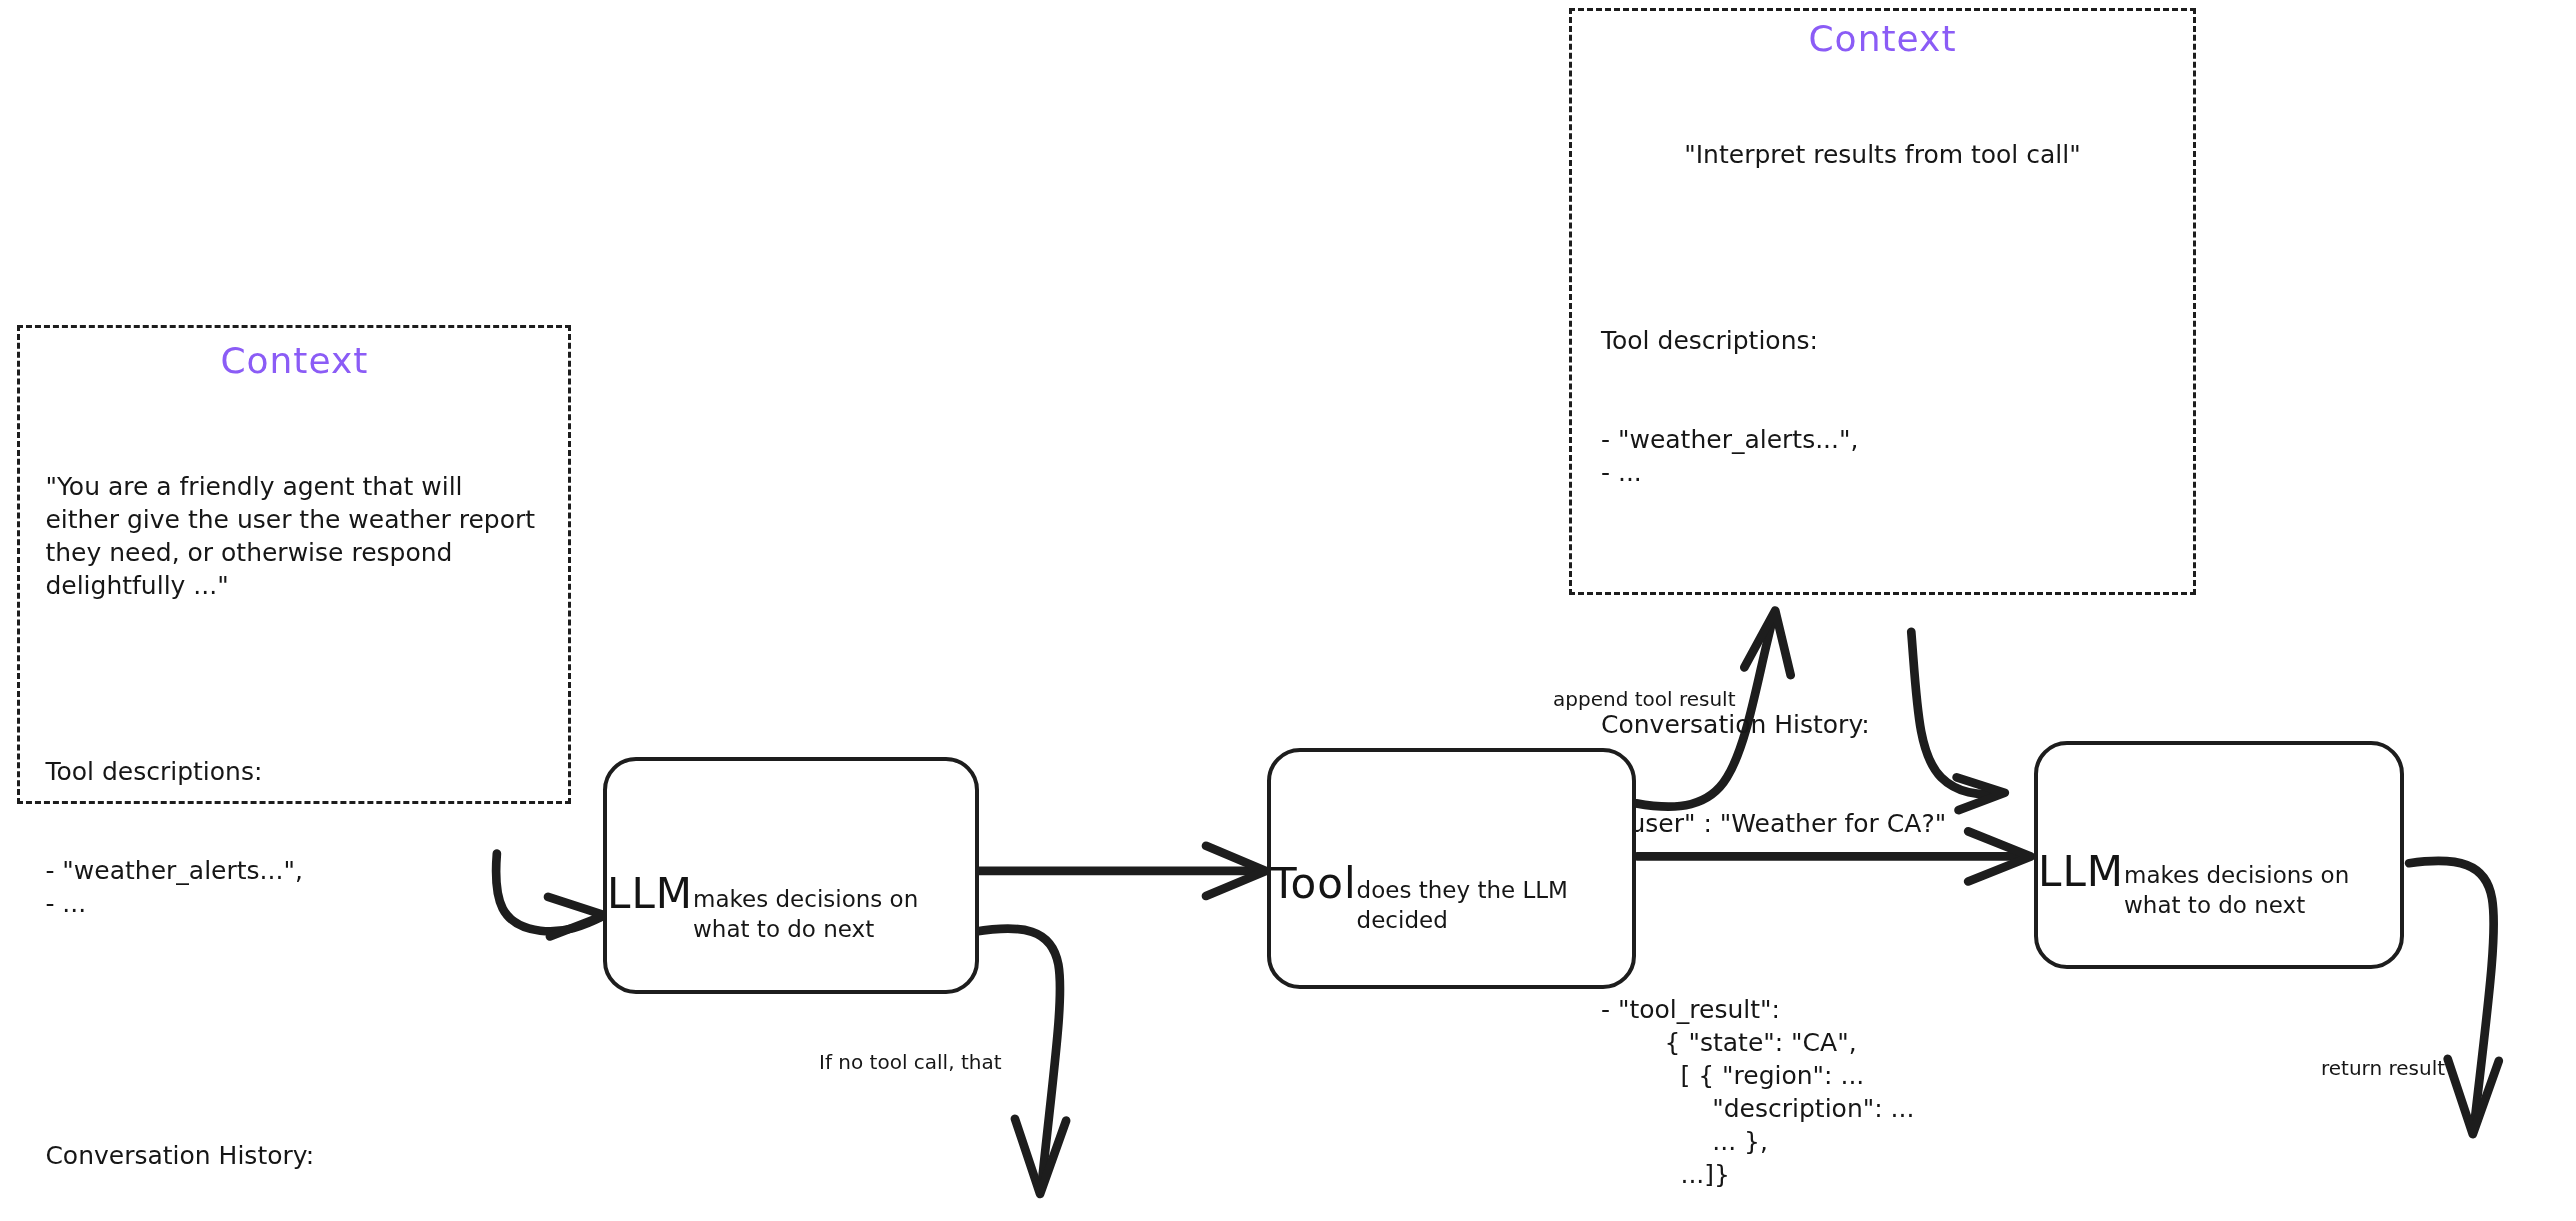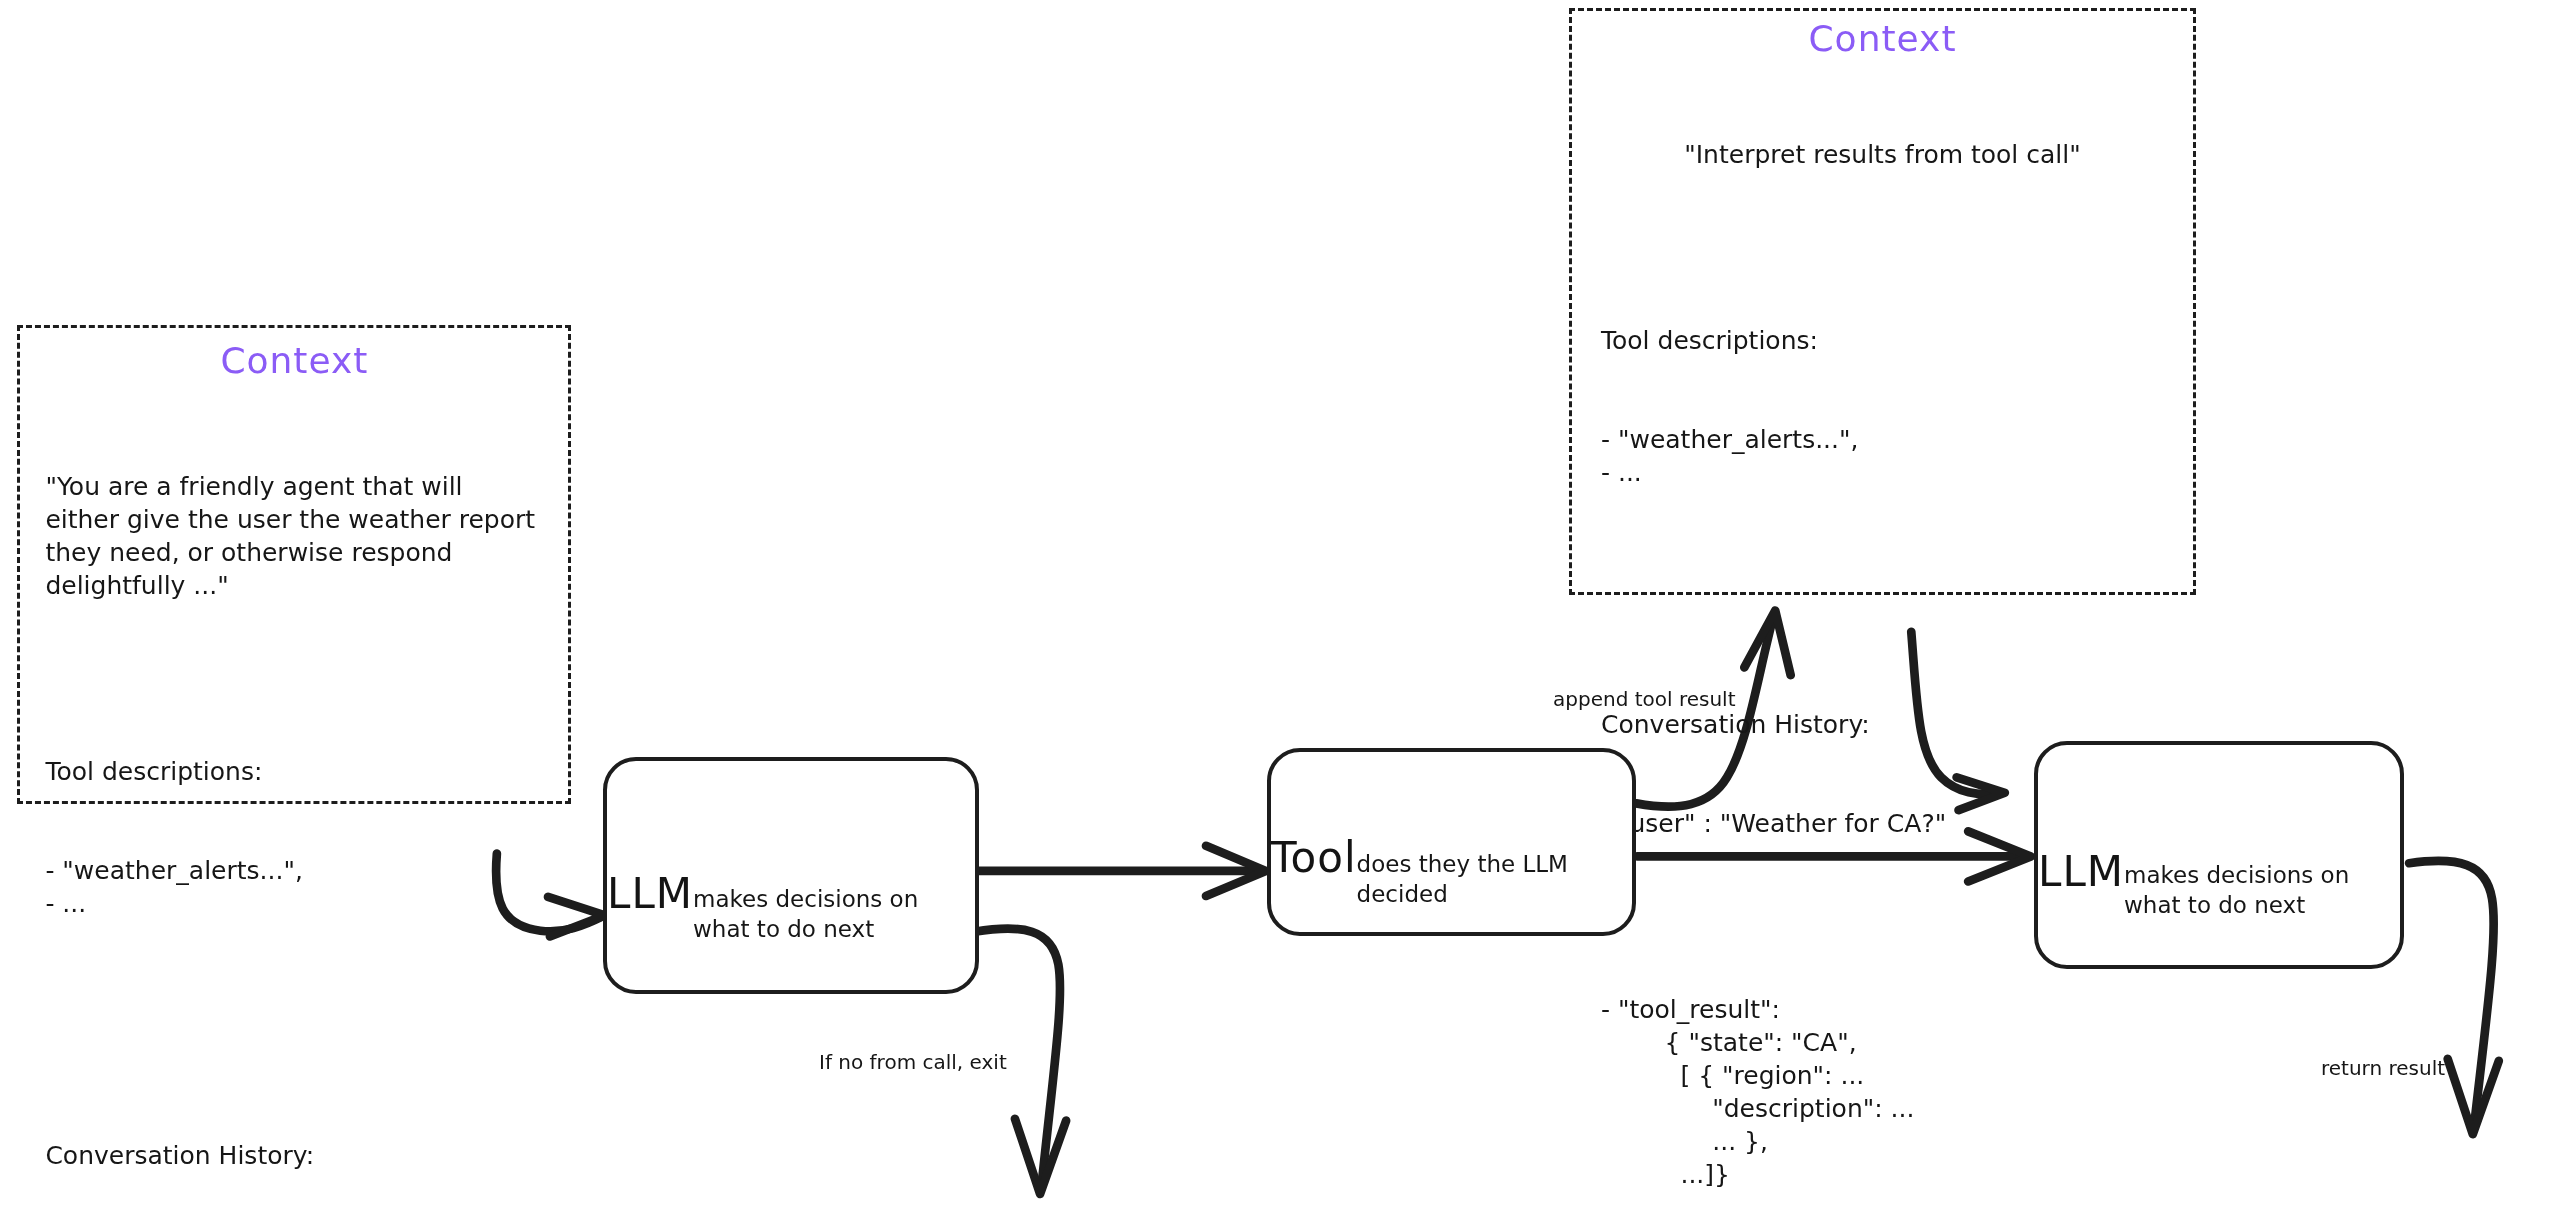--- a/index.html
+++ b/index.html
@@ -110,32 +110,32 @@
           ...]}</div>
     </div>
   </div>
 
   <div class="node" style="left:603px; top:757px; width:376px; height:237px; padding-top:37px;">
     <div class="node-title">LLM</div>
     <div class="node-sub" style="margin-top:42px;">makes decisions on
 what to do next</div>
   </div>
 
-  <div class="node" style="left:1267px; top:748px; width:369px; height:188px; padding-top:31px;">
+  <div class="node" style="left:1267px; top:748px; width:369px; height:241px; padding-top:31px;">
     <div class="node-title">Tool</div>
     <div class="node-sub" style="margin-top:44px;">does they the LLM
 decided</div>
   </div>
 
   <div class="node" style="left:2034px; top:741px; width:370px; height:228px; padding-top:33px;">
     <div class="node-title">LLM</div>
     <div class="node-sub" style="margin-top:39px;">makes decisions on
 what to do next</div>
   </div>
 
   <div class="edge-label" style="left:1553px; top:687px;">append tool result</div>
 
-  <div class="edge-label" style="left:819px; top:1050px;">If no from call, exit</div>
+  <div class="edge-label" style="left:819px; top:1050px;">If no tool call, that</div>
 
   <div class="edge-label" style="left:2321px; top:1056px;">return result</div>
 
 </div>
 
 
 </body></html>

